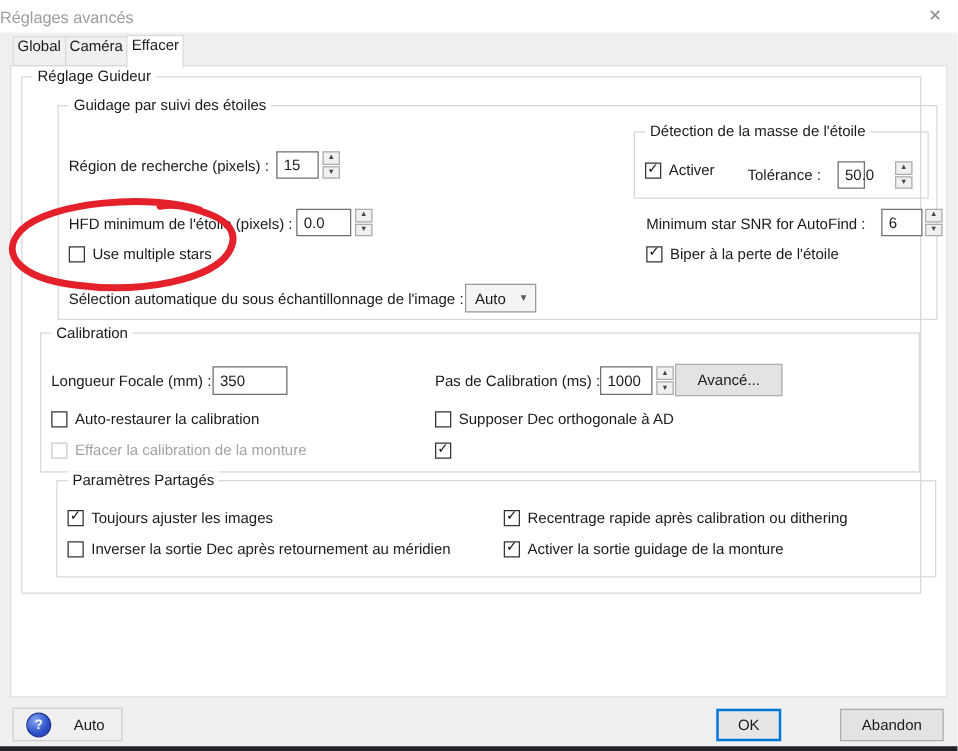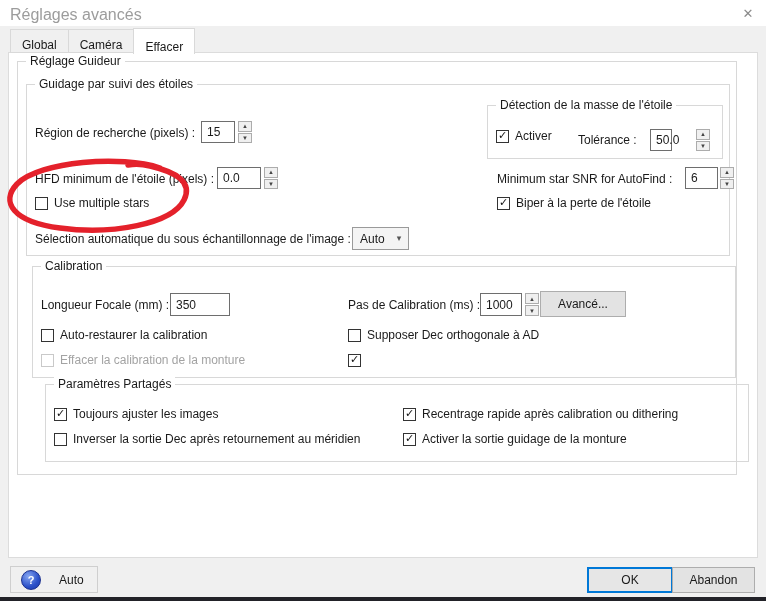--- a/index.html
+++ b/index.html
@@ -3,27 +3,27 @@
 <meta charset="utf-8">
 <style>
   html,body{margin:0;padding:0}
   body{
     width:766px;height:601px;position:relative;overflow:hidden;
     background:#f0f0f0;color:#1a1a1a;
     font-family:"Liberation Sans","DejaVu Sans",sans-serif;font-size:12px;
   }
   
   .titlebar{position:absolute;left:0;top:0;width:766px;height:26px;background:#ffffff}
-  .title{position:absolute;left:10px;top:6px;color:#9c9c9c;font-size:16px;white-space:nowrap}
+  .title{position:absolute;left:0;top:6px;color:#9c9c9c;font-size:13px;white-space:nowrap}
   .close{position:absolute;right:9px;top:4px;width:18px;height:18px;display:flex;
          align-items:center;justify-content:center;color:#8b8b8b;font-size:13px;cursor:default}
   
   .tabs{position:absolute;left:10px;top:28px;display:flex;align-items:flex-end;z-index:3}
   .tab{height:22px;background:#f0f0f0;border:1px solid #d9d9d9;margin-left:-1px;
-       display:flex;align-items:flex-end;padding:0 11px;white-space:nowrap}
+       display:flex;align-items:flex-start;padding:0 3px;white-space:nowrap}
   .tab:first-child{margin-left:0}
   .tab.active{background:#ffffff;height:25px;border-bottom:none;margin-bottom:-1px;z-index:4;position:relative}
   
   .tabpage{position:absolute;left:8px;top:52px;width:748px;height:504px;background:#ffffff;
            border:1px solid #dcdcdc;z-index:2}
   
   .grp{position:absolute;border:1px solid #d8d8d8}
   .grp-label{position:absolute;top:-8px;left:8px;background:#ffffff;padding:0 4px;white-space:nowrap}
   
   .lbl{position:absolute;white-space:nowrap;line-height:16px}
@@ -71,21 +71,21 @@
   <div class="tab active">
       <span>Effacer</span>
     </div>
 </div>
 
 <div class="tabpage">
 
   <div class="grp" style="left:8px;top:8px;width:718px;height:412px">
     <div class="grp-label">Réglage Guideur</div>
 
-    <div class="grp" style="left:8px;top:22px;width:702px;height:170px">
+    <div class="grp" style="left:28px;top:22px;width:702px;height:170px">
       <div class="grp-label">Guidage par suivi des étoiles</div>
 
       <div class="lbl" style="left:8px;top:40px">Région de recherche (pixels) :</div>
       <div class="field" style="left:174px;top:36px;width:34px">15</div>
       <div class="spin" style="left:211px;top:36px">
         <div class="spin-btn">
             <span>▲</span>
           </div>
         <div class="spin-btn">
             <span>▼</span>
@@ -218,20 +218,20 @@
       </label>
     </div>
 
   </div>
 </div>
 
 <div class="btn help" style="left:10px;top:566px;width:88px;height:27px">
   <span class="q-icon">?</span>
   <span>Auto</span>
 </div>
-<div class="btn default" style="left:587px;top:567px;width:86px;height:26px">OK</div>
+<div class="btn default" style="left:573px;top:567px;width:52px;height:26px">OK</div>
 <div class="btn" style="left:672px;top:567px;width:83px;height:26px">Abandon</div>
 
 <svg class="annotation" width="210" height="92" viewBox="0 0 210 92">
   <path d="M 160,16 C 122,3 40,9 17,32 C 0,50 13,70 60,76 C 112,83 172,72 184,48 C 193,30 176,20 150,14 C 142,12 134,12 128,13" fill="none" stroke="#e4212b" stroke-width="5.5" stroke-linecap="round"></path>
 </svg>
 
 <div class="bottom-edge"></div>
 
 </body></html>

